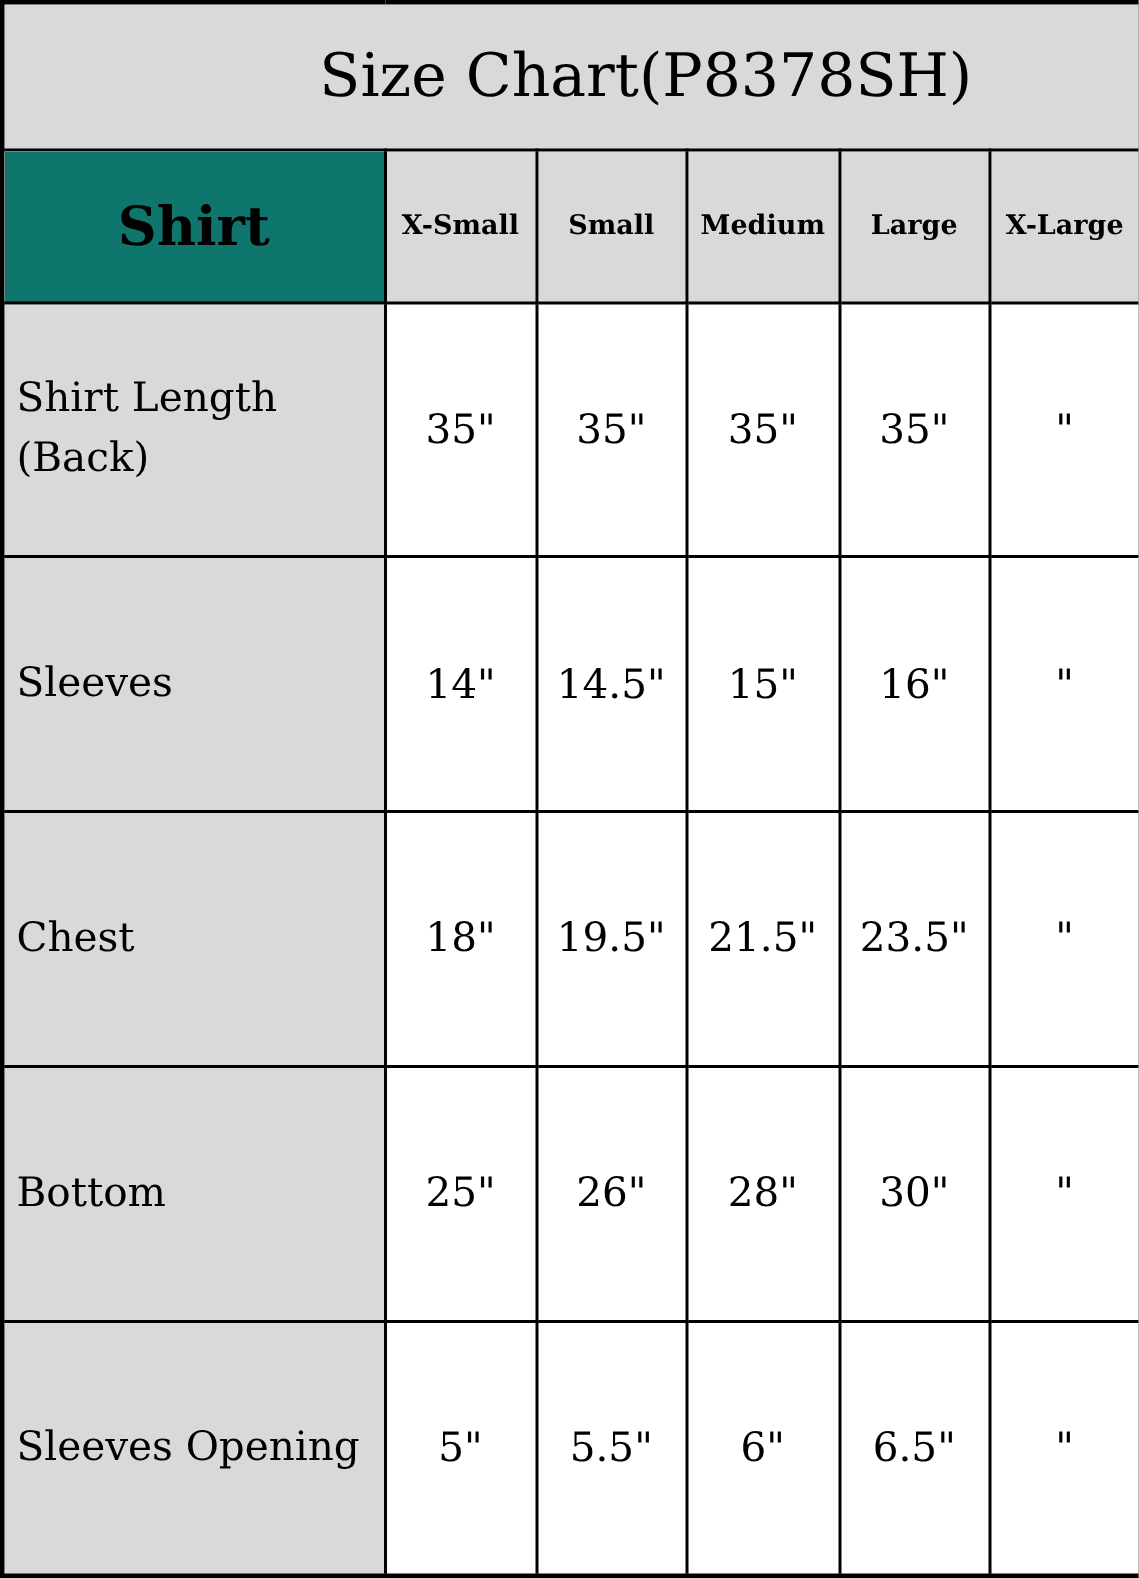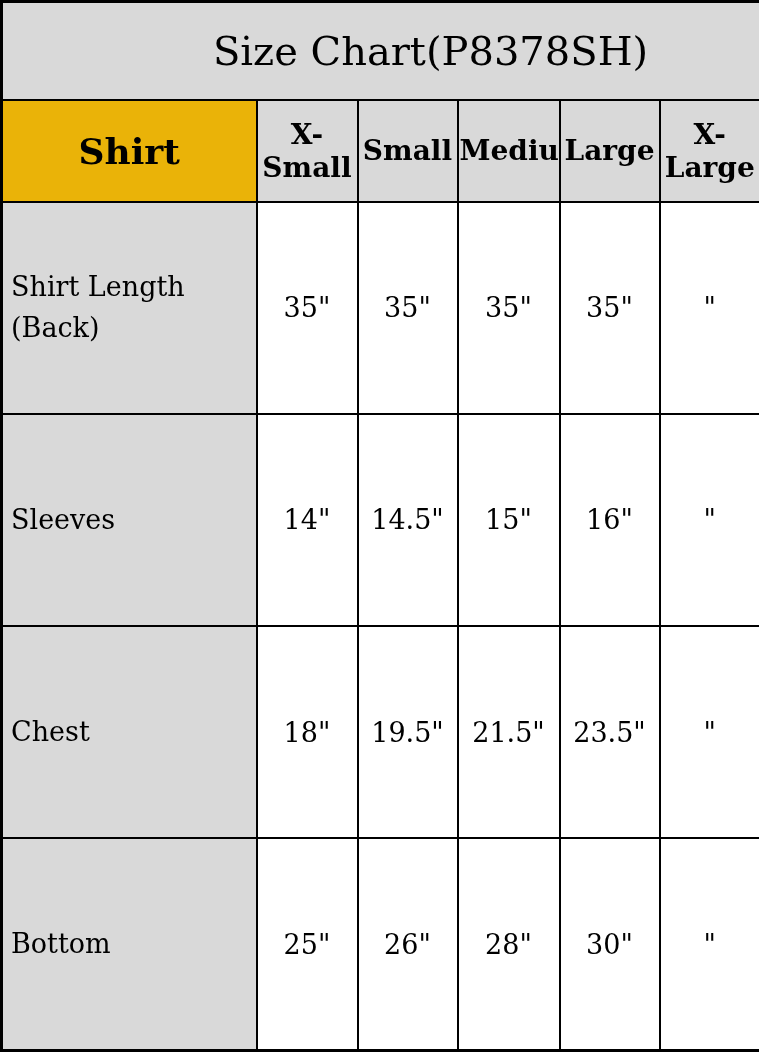--- a/index.html
+++ b/index.html
@@ -33,29 +33,29 @@
 
   .title-cell {
     background: #d9d9d9;
     font-weight: normal;
     font-size: 40px;
     text-align: center;
     padding-left: 100px;
     letter-spacing: 0px;
   }
   .corner-cell {
-    background: #eab308;
+    background: #0f766e;
     font-weight: bold;
     font-size: 36px;
     text-align: center;
   }
   .size-header {
     background: #d9d9d9;
     font-weight: bold;
-    font-size: 28px;
+    font-size: 18px;
     text-align: center;
     padding: 0 1px;
   }
   .row-label {
     background: #d9d9d9;
     font-weight: normal;
     font-size: 27px;
     text-align: left;
     padding: 0 6px 0 8px;
     line-height: 1.5;
@@ -118,14 +118,22 @@
       <td class="value-cell">"</td>
     </tr>
     <tr class="data-row">
       <td class="row-label">Bottom</td>
       <td class="value-cell">25"</td>
       <td class="value-cell">26"</td>
       <td class="value-cell">28"</td>
       <td class="value-cell">30"</td>
       <td class="value-cell">"</td>
     </tr>
+    <tr class="data-row">
+      <td class="row-label">Sleeves Opening</td>
+      <td class="value-cell">5"</td>
+      <td class="value-cell">5.5"</td>
+      <td class="value-cell">6"</td>
+      <td class="value-cell">6.5"</td>
+      <td class="value-cell">"</td>
+    </tr>
   </tbody>
 </table>
 
 </body></html>

